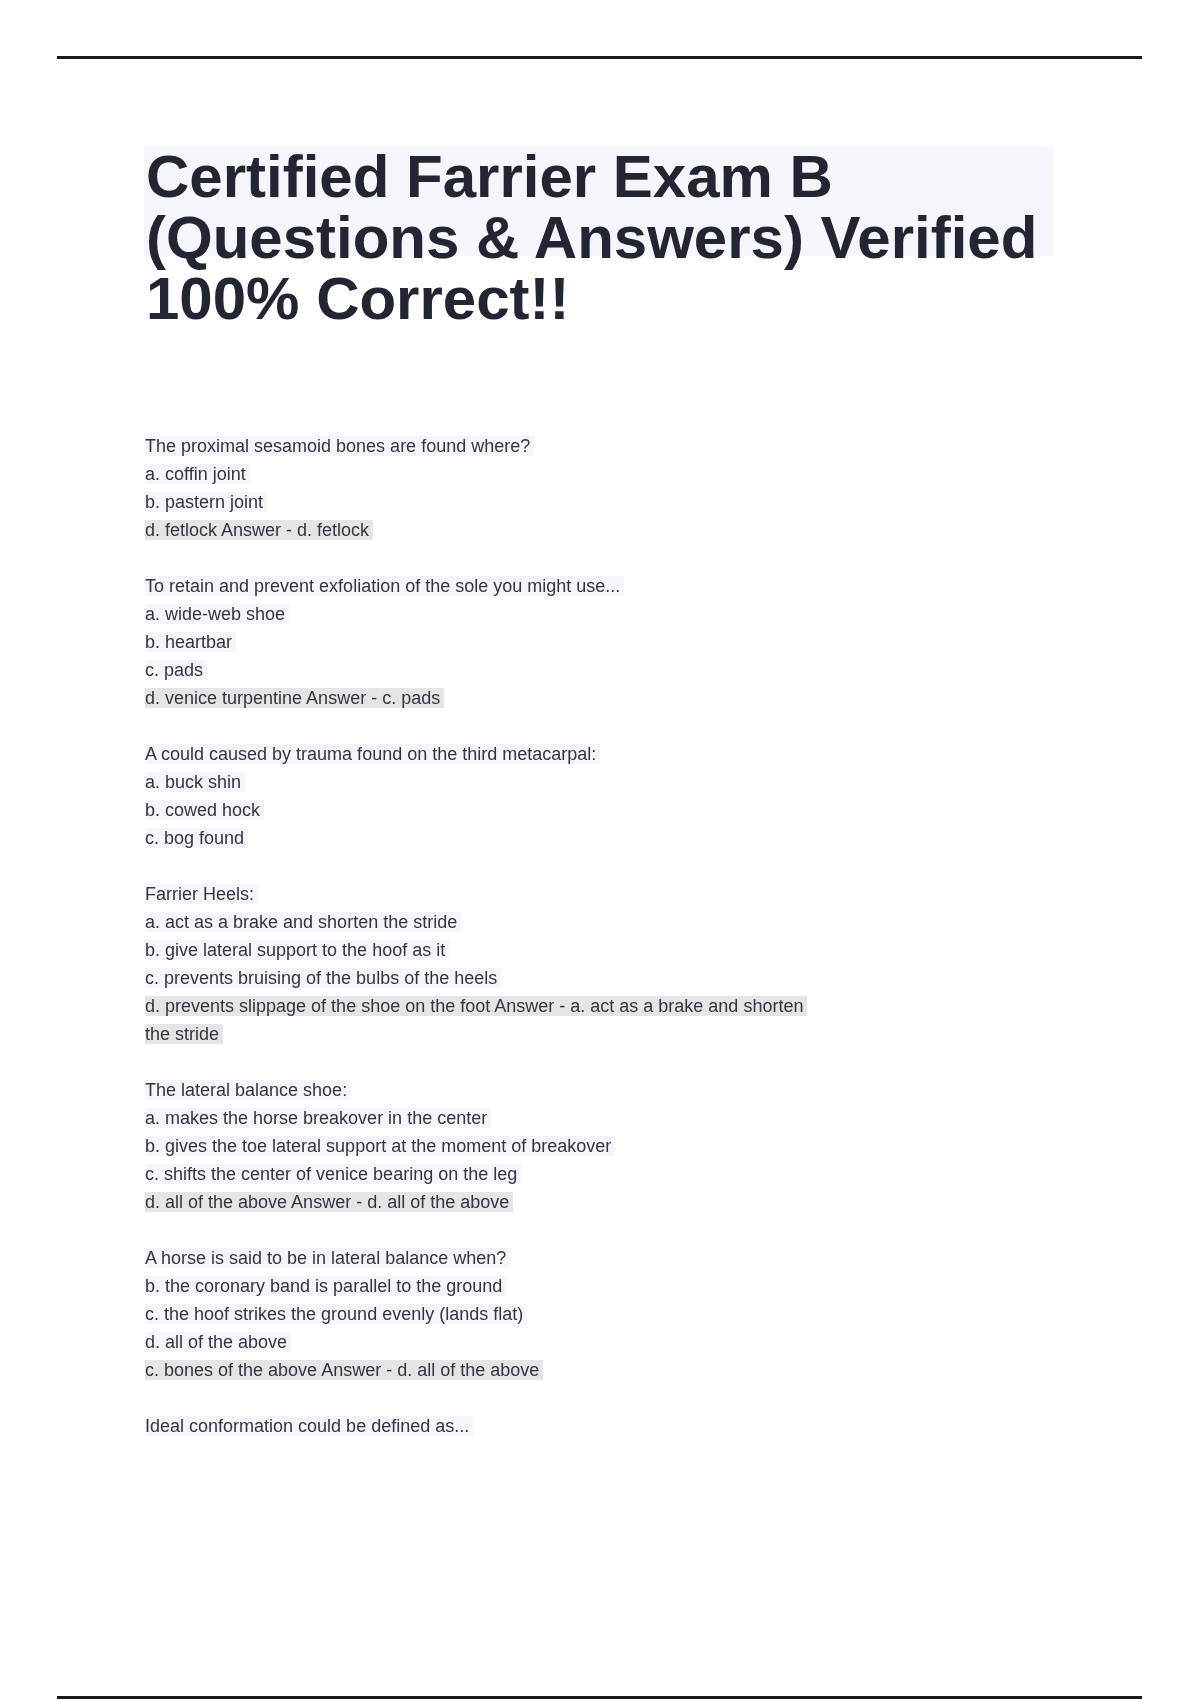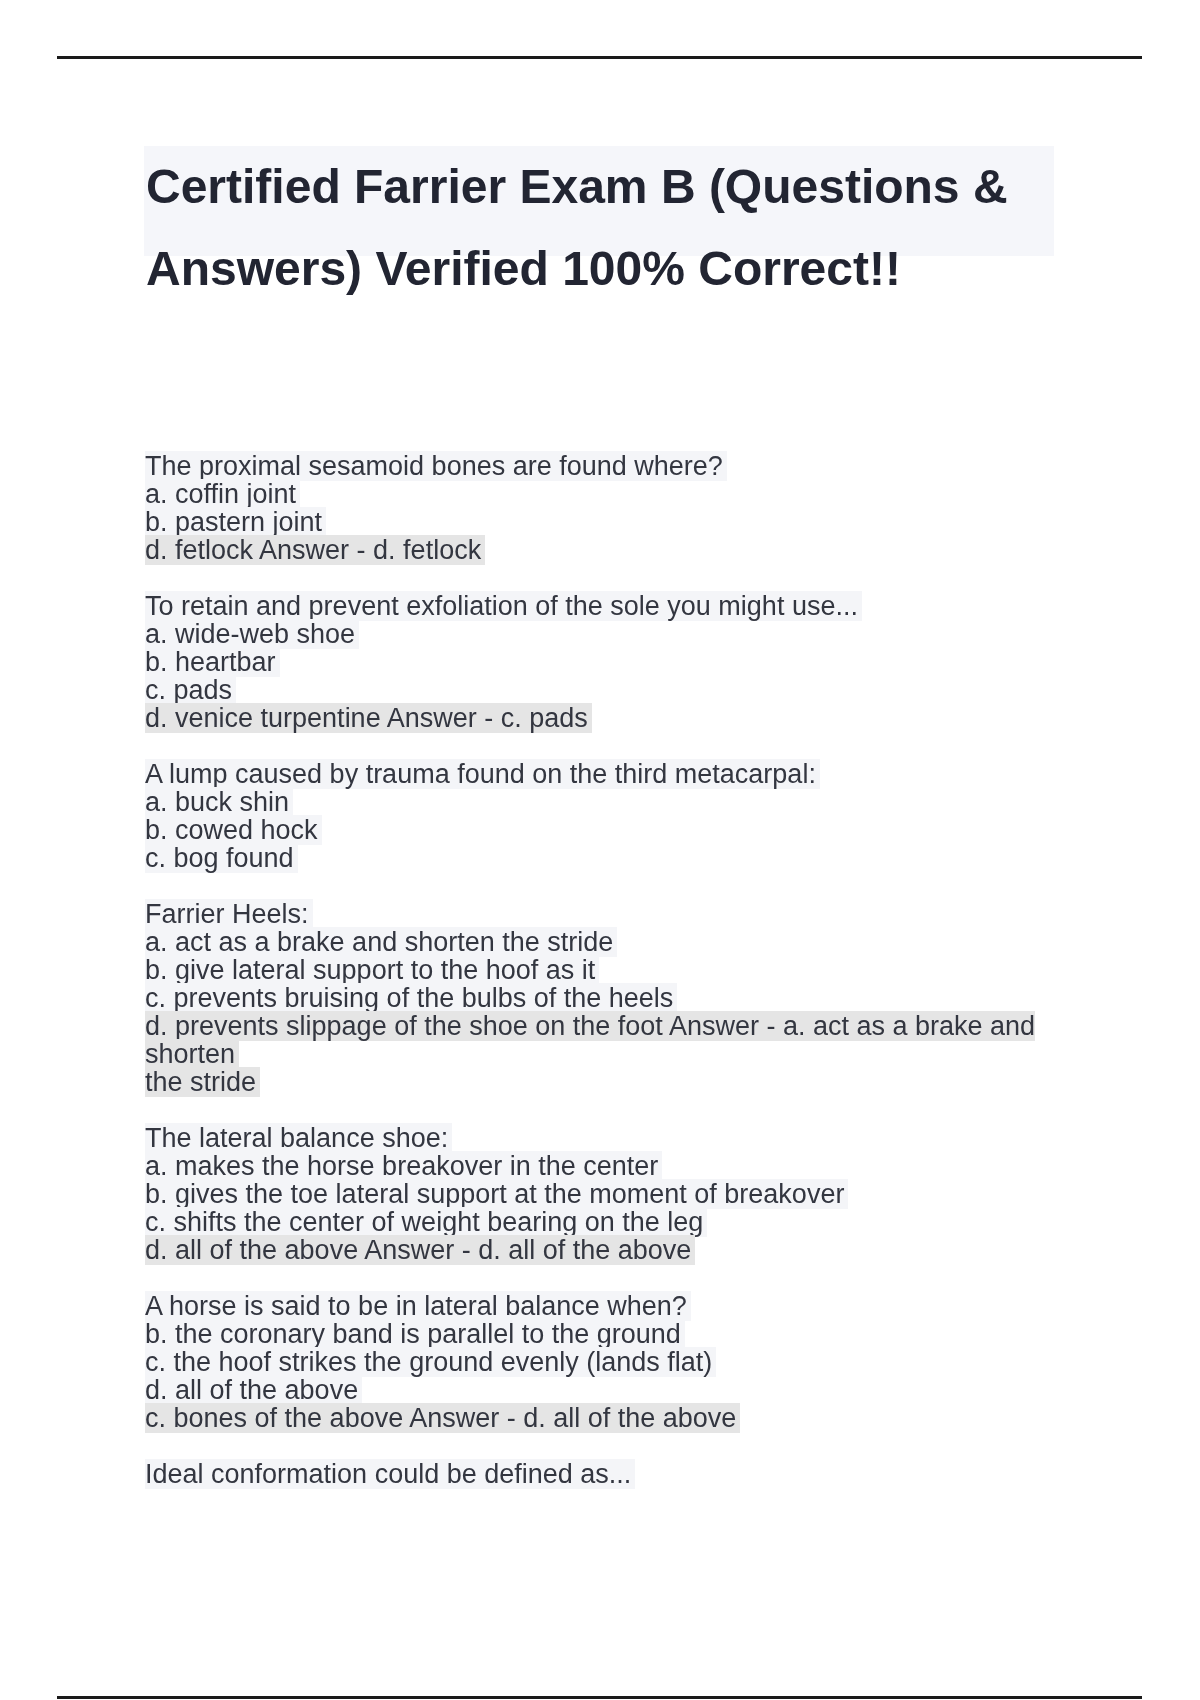--- a/index.html
+++ b/index.html
@@ -33,31 +33,31 @@
       background: #f5f6fa;
     }
     .title {
       position: absolute;
       left: 146px;
       top: 146px;
       width: 900px;
       margin: 0;
       font-family: "Liberation Sans", sans-serif;
       font-weight: bold;
-      font-size: 48px;
-      line-height: 82px;
+      font-size: 60px;
+      line-height: 61px;
       color: #222532;
     }
 
     .content {
       position: absolute;
       left: 145px;
-      top: 452px;
+      top: 432px;
       width: 900px;
-      font-size: 27px;
+      font-size: 18px;
       line-height: 28px;
       color: #333640;
     }
     .qa {
       margin: 0 0 28px 0;
     }
     .line {
       display: block;
     }
     .line span {
@@ -87,40 +87,40 @@
 
   <div class="qa">
     <div class="line"><span>To retain and prevent exfoliation of the sole you might use...</span></div>
     <div class="line"><span>a. wide-web shoe</span></div>
     <div class="line"><span>b. heartbar</span></div>
     <div class="line"><span>c. pads</span></div>
     <div class="line answer-line"><span>d. venice turpentine  Answer - c. pads</span></div>
   </div>
 
   <div class="qa">
-    <div class="line"><span>A lump caused by trauma found on the third metacarpal:</span></div>
+    <div class="line"><span>A could caused by trauma found on the third metacarpal:</span></div>
     <div class="line"><span>a. buck shin</span></div>
     <div class="line"><span>b. cowed hock</span></div>
     <div class="line"><span>c. bog found</span></div>
   </div>
 
   <div class="qa">
     <div class="line"><span>Farrier Heels:</span></div>
     <div class="line"><span>a. act as a brake and shorten the stride</span></div>
     <div class="line"><span>b. give lateral support to the hoof as it</span></div>
     <div class="line"><span>c. prevents bruising of the bulbs of the heels</span></div>
     <div class="line answer-line"><span>d. prevents slippage of the shoe on the foot  Answer - a. act as a brake and shorten</span></div>
     <div class="line answer-line"><span>the stride</span></div>
   </div>
 
   <div class="qa">
     <div class="line"><span>The lateral balance shoe:</span></div>
     <div class="line"><span>a. makes the horse breakover in the center</span></div>
     <div class="line"><span>b. gives the toe lateral support at the moment of breakover</span></div>
-    <div class="line"><span>c. shifts the center of weight bearing on the leg</span></div>
+    <div class="line"><span>c. shifts the center of venice bearing on the leg</span></div>
     <div class="line answer-line"><span>d. all of the above  Answer - d. all of the above</span></div>
   </div>
 
   <div class="qa">
     <div class="line"><span>A horse is said to be in lateral balance when?</span></div>
     <div class="line"><span>b. the coronary band is parallel to the ground</span></div>
     <div class="line"><span>c. the hoof strikes the ground evenly (lands flat)</span></div>
     <div class="line"><span>d. all of the above</span></div>
     <div class="line answer-line"><span>c. bones of the above  Answer - d. all of the above</span></div>
   </div>

